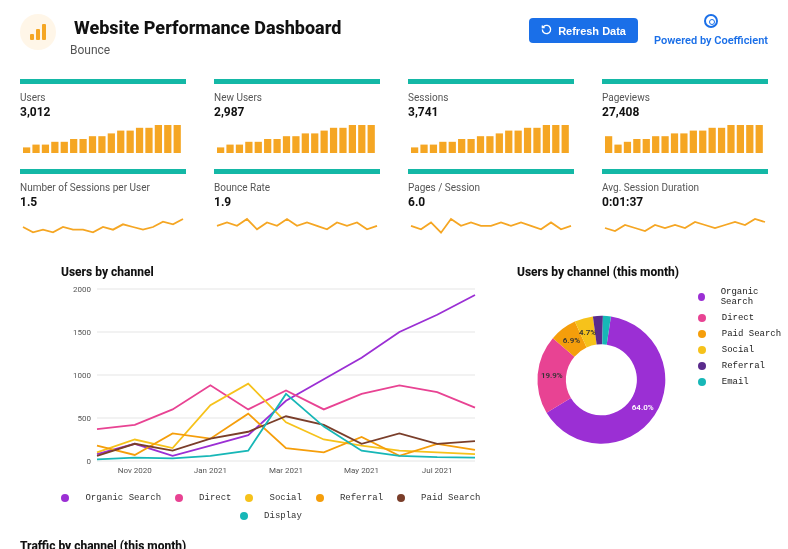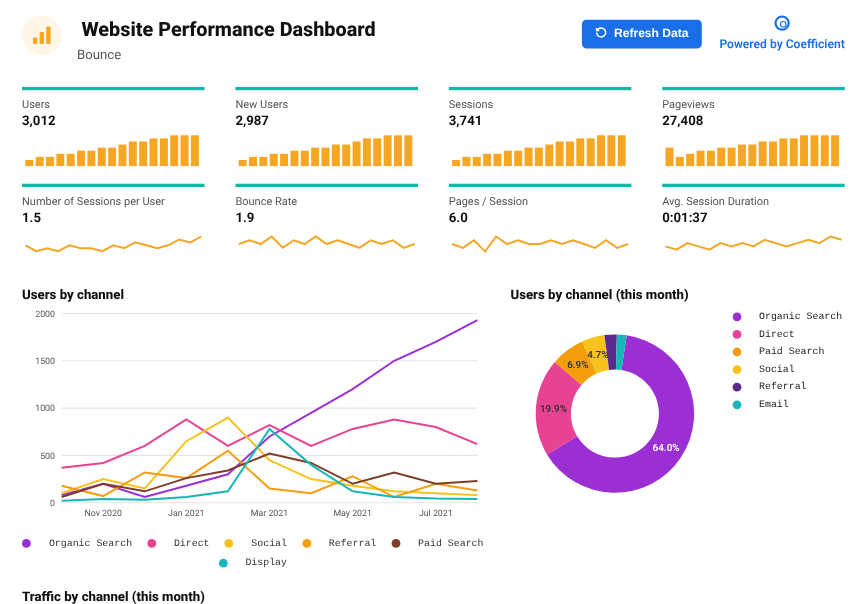--- a/index.html
+++ b/index.html
@@ -43,29 +43,29 @@
   }
   .coeff { color: var(--coeff-blue); font-size:11px; font-weight:600; display:flex; align-items:center; gap:6px;flex-direction:column; }
   .coeff .ring { width:14px; height:14px; border:2px solid var(--coeff-blue); border-radius:50%; position:relative; }
   .coeff .ring::after { content:""; position:absolute; left:3px; top:3px; width:4px; height:4px; border:1px solid var(--coeff-blue); border-radius:50%; }
 
   
   .kpi-grid {
     display:grid; grid-template-columns: repeat(4,1fr);
     column-gap: 28px; row-gap: 10px; margin-top: 22px;
   }
-  .kpi { border-top:3px solid #14b8a6; padding-top:8px; }
+  .kpi { border-top:5px solid #14b8a6; padding-top:8px; }
   .kpi-label { font-size:10px; color:#555; }
   .kpi-value { font-size:12px; font-weight:700; margin-top:2px; }
   .spark { width:100%; height:32px; margin-top:4px; }
 
   
   .row { display:flex; gap:24px; margin-top:16px; }
-  .col-main { flex: 1.1; }
-  .col-side { flex: 1; }
+  .col-main { flex: 1.1; margin-left: 41px; }
+  .col-side { flex: 1; margin-left: 12px; }
   .chart-title { font-size:12px; font-weight:800; margin-bottom:4px; }
 
   .legend { display:flex; flex-wrap:wrap; gap:8px 14px; font-size:9px; color:#333; justify-content:center; margin-top:6px;}
   .leg-item { display:flex; align-items:center; gap:16px;font-family:Liberation Mono, monospace; }
   .dot { width:8px; height:8px; border-radius:50%; display:inline-block; }
 
   .donut-wrap { display:flex; gap:12px; align-items:flex-start; }
   .donut-legend { font-size:9px; color:#222; display:flex; flex-direction:column; gap:6px; padding-top:4px; }
 
   .section-title2 { font-size:12px; font-weight:800; margin-top:18px; }

